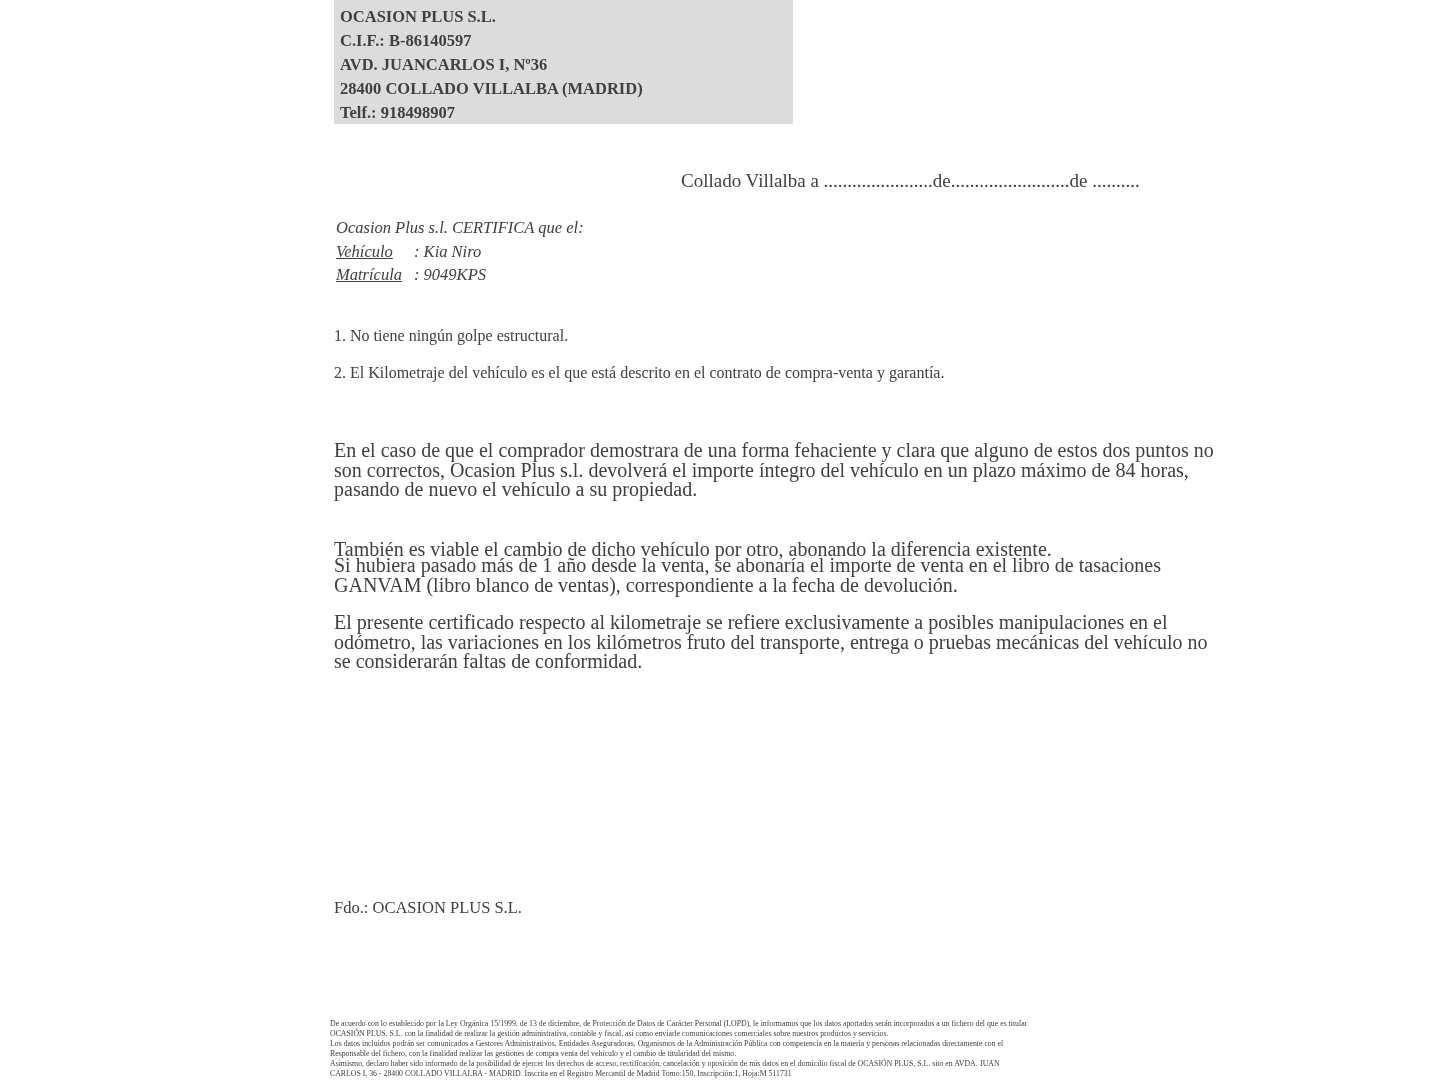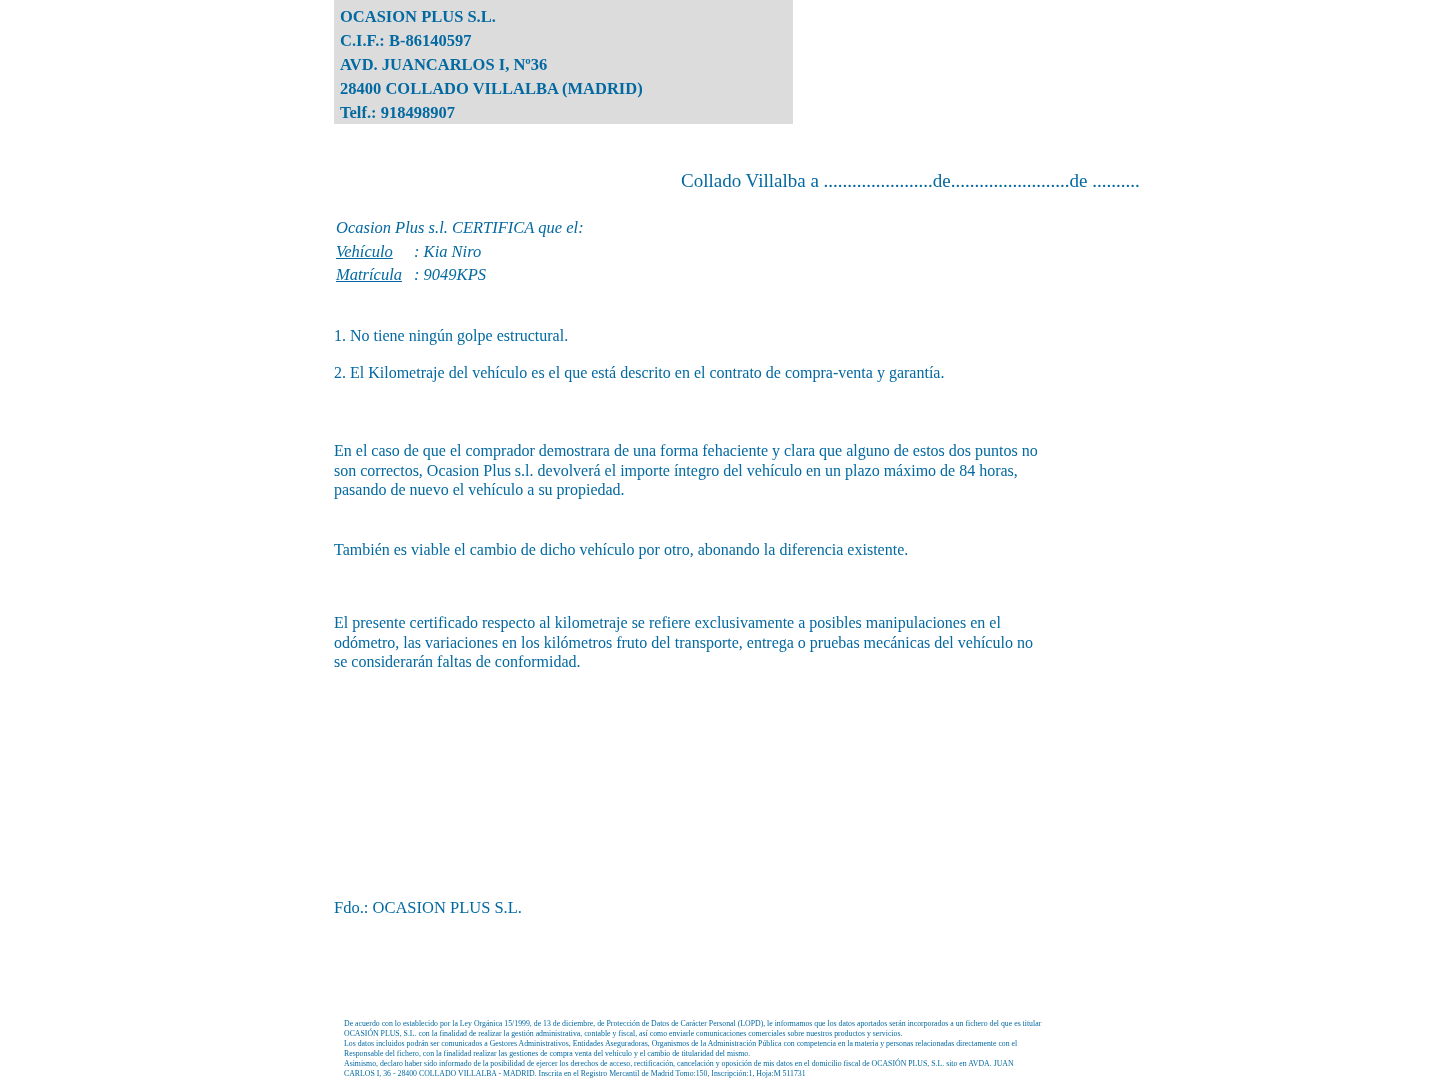--- a/index.html
+++ b/index.html
@@ -6,21 +6,21 @@
     margin: 0;
     padding: 0;
     background: #ffffff;
   }
   .page {
     position: relative;
     width: 1440px;
     height: 1080px;
     background: #ffffff;
     font-family: "Liberation Serif", serif;
-    color: #0369a1;
+    color: #404040;
     overflow: hidden;
   }
 
   
   .header-box {
     position: absolute;
     left: 334px;
     top: 0;
     width: 459px;
     height: 124px;
@@ -81,21 +81,21 @@
     line-height: 20px;
     white-space: nowrap;
   }
   .point-1 { top: 326px; }
   .point-2 { top: 363px; }
 
   
   .para {
     position: absolute;
     left: 334px;
-    font-size: 16px;
+    font-size: 20px;
   }
   .para .pline {
     line-height: 19.6px;
     white-space: nowrap;
   }
   .para-1 { top: 441px; }
   .para-2 { top: 516px; margin-top: 24px; }
   .para-3 { top: 556px; }
   .para-4 { top: 613px; }
 
@@ -108,21 +108,20 @@
     line-height: 21px;
     white-space: nowrap;
   }
 
   
   .legal-footer {
     position: absolute;
     left: 330px;
     top: 1019px;
     width: 790px;
-    margin-left: 14px;
   }
   .legal-footer .lline {
     font-size: 7.8px;
     line-height: 9.9px;
     white-space: nowrap;
   }
 </style>
 </head>
 <body>
 
@@ -156,20 +155,24 @@
   <div class="para para-1">
     <div class="pline">En el caso de que el comprador demostrara de una forma fehaciente y clara que alguno de estos dos puntos no</div>
     <div class="pline">son correctos, Ocasion Plus s.l. devolverá el importe íntegro del vehículo en un plazo máximo de 84 horas,</div>
     <div class="pline">pasando de nuevo el vehículo a su propiedad.</div>
   </div>
 
   <div class="para para-2">
     <div class="pline">También es viable el cambio de dicho vehículo por otro, abonando la diferencia existente.</div>
   </div>
 
+  <div class="para para-3">
+    <div class="pline">Si hubiera pasado más de 1 año desde la venta, se abonaría el importe de venta en el libro de tasaciones</div>
+    <div class="pline">GANVAM (libro blanco de ventas), correspondiente a la fecha de devolución.</div>
+  </div>
 
   <div class="para para-4">
     <div class="pline">El presente certificado respecto al kilometraje se refiere exclusivamente a posibles manipulaciones en el</div>
     <div class="pline">odómetro, las variaciones en los kilómetros fruto del transporte, entrega o pruebas mecánicas del vehículo no</div>
     <div class="pline">se considerarán faltas de conformidad.</div>
   </div>
 
   <div class="signature-line">Fdo.: OCASION PLUS S.L.</div>
 
   <div class="legal-footer">

